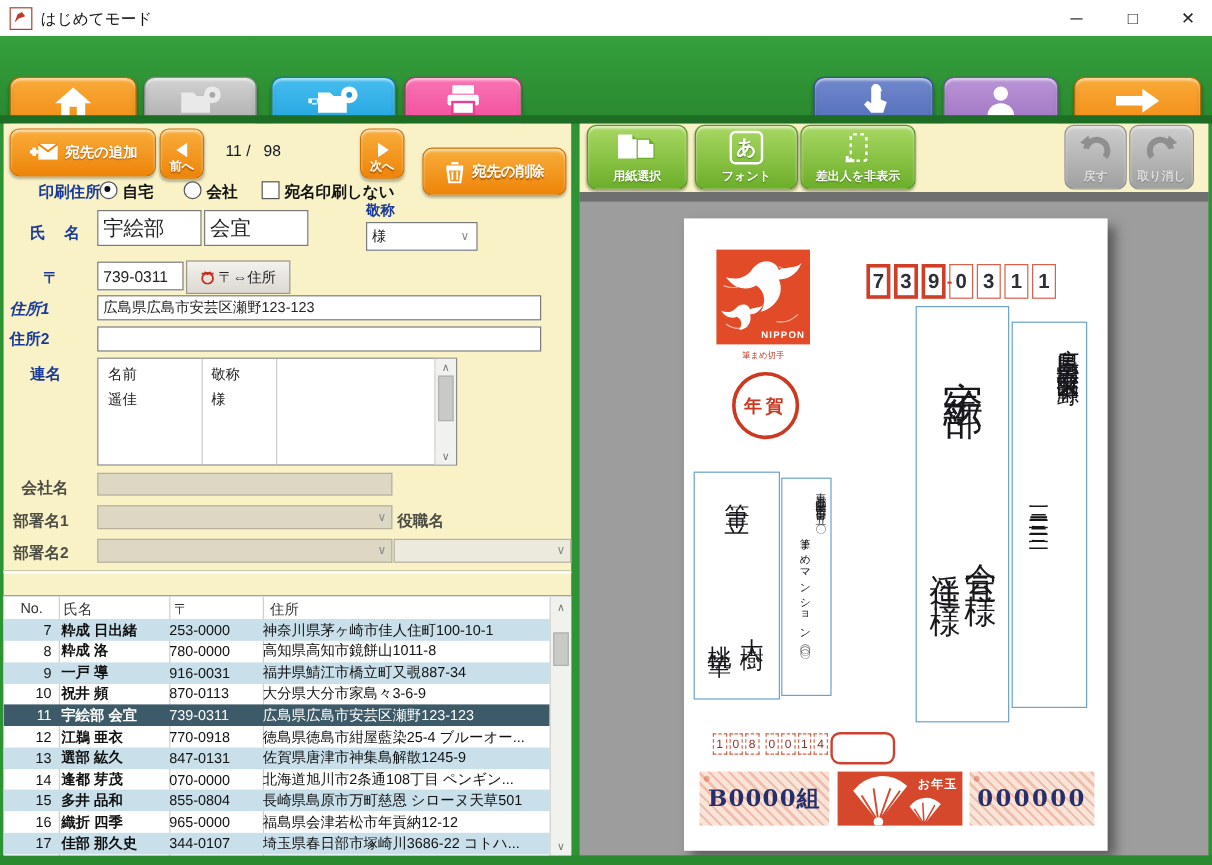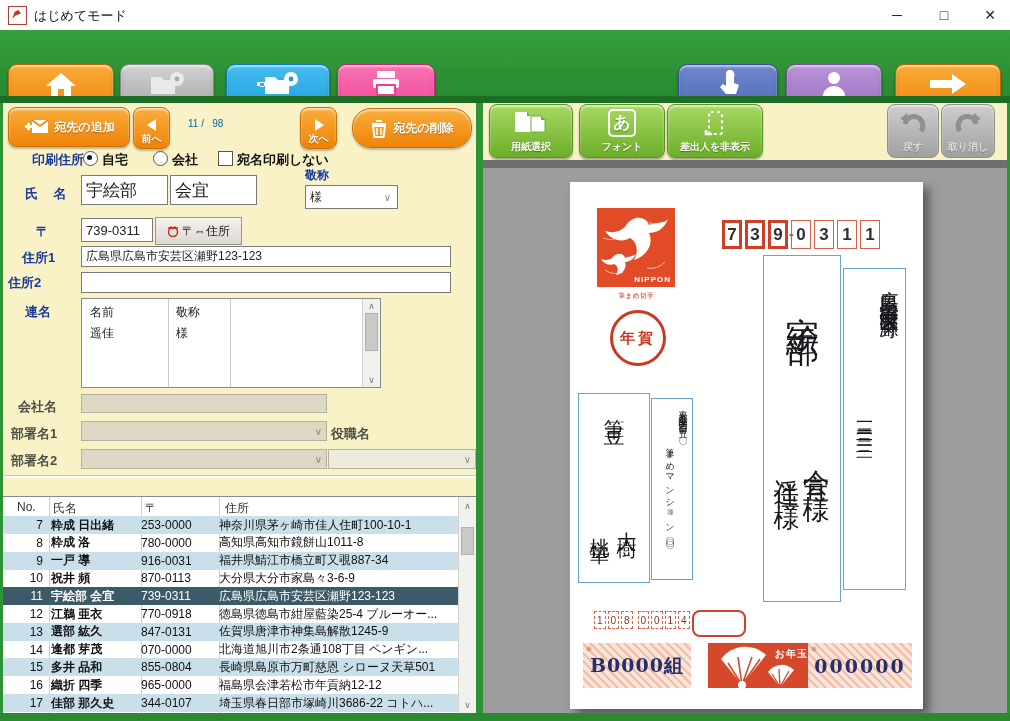--- a/index.html
+++ b/index.html
@@ -191,30 +191,30 @@
           <path d="M9 2 l8 6 8 -6" stroke="#ee8408" stroke-width="1.6" fill="none"></path>
         </svg>
       <span>宛先の追加</span>
     </div>
     <div class="navbtn vert abs" style="left:130px;top:4px;width:35px;height:38px;">
       <svg width="14" height="14" viewBox="0 0 14 14">
           <path d="M11 1 v12 L2 7 Z" fill="#fff"></path>
         </svg>
       <span>前へ</span>
     </div>
-    <div class="abs" style="left:185px;top:15px;width:120px;font-size:10px;color:#0369a1;">
+    <div class="abs" style="left:185px;top:15px;width:120px;font-size:13px;color:#0f172a;">
       <span>11</span>&nbsp;<span>/</span>&nbsp;&nbsp;&nbsp;<span>98</span>
     </div>
     <div class="navbtn vert abs" style="left:297px;top:4px;width:35px;height:38px;">
       <svg width="14" height="14" viewBox="0 0 14 14">
           <path d="M3 1 v12 L12 7 Z" fill="#fff"></path>
         </svg>
       <span>次へ</span>
     </div>
-    <div class="navbtn abs" style="left:349px;top:5px;width:118px;height:38px;border-radius:19px;">
+    <div class="navbtn abs" style="left:349px;top:20px;width:118px;height:38px;">
       <svg width="18" height="19" viewBox="0 0 18 19">
           <rect x="2" y="4" width="14" height="2" fill="#fff"></rect>
           <rect x="6" y="1" width="6" height="2" fill="#fff"></rect>
           <path d="M3 7 h12 l-1.5 11 h-9 Z" fill="none" stroke="#fff" stroke-width="2"></path>
           <path d="M7 9 v7 M11 9 v7" stroke="#fff" stroke-width="1.5"></path>
         </svg>
       <span>宛先の削除</span>
     </div>
 
     <div class="nlabel abs" style="left:5px;top:48px;padding-left:24px;">印刷住所</div>
@@ -240,21 +240,21 @@
     <div class="nlabel abs" style="left:33px;top:120px;">〒</div>
     <div class="tinput abs" style="left:78px;top:115px;width:72px;height:24px;font-size:13px;">739-0311</div>
     <div class="abs" style="left:152px;top:114px;width:85px;height:26px;background:linear-gradient(#f4f2ee,#dcd8d2);border:1px solid #9a968e;display:flex;align-items:center;justify-content:center;gap:3px;font-size:12px;color:#222;">
       <svg width="12" height="12" viewBox="0 0 12 12">
           <circle cx="6" cy="7" r="4.5" fill="none" stroke="#cc2a1a" stroke-width="1.5"></circle>
           <path d="M1 3 h10 M3.5 1.5 l2.5 2 2.5 -2" stroke="#cc2a1a" stroke-width="1.4" fill="none"></path>
         </svg>
       <span>〒⇔住所</span>
     </div>
 
-    <div class="nlabel abs" style="left:19px;top:146px;">住所1</div>
+    <div class="nlabel abs" style="left:5px;top:146px;font-style:italic;">住所1</div>
     <div class="tinput abs" style="left:78px;top:143px;width:370px;height:21px;">広島県広島市安芸区瀬野123-123</div>
     <div class="nlabel abs" style="left:5px;top:171px;">住所2</div>
     <div class="tinput abs" style="left:78px;top:169px;width:370px;height:21px;"></div>
 
     <div class="nlabel abs" style="left:22px;top:200px;">連名</div>
     <div id="renmei-box" class="abs">
       <div class="ren-cell" style="left:8px;top:5px;">名前</div>
       <div class="ren-cell" style="left:94px;top:5px;">敬称</div>
       <div class="ren-line" style="left:86px;"></div>
       <div class="ren-line" style="left:148px;"></div>
@@ -485,21 +485,21 @@
         <div class="szbox sp">0</div>
         <div class="szbox">0</div>
         <div class="szbox">1</div>
         <div class="szbox">4</div>
       </div>
     <div id="free-box"></div>
 
     <div class="lace abs" style="left:13px;top:461px;width:108px;height:45px;">
       <div class="lot-num">B0000組</div>
     </div>
-    <div class="abs" style="left:138px;top:461px;width:104px;height:45px;background:#d5482c;">
+    <div class="abs" style="left:128px;top:461px;width:104px;height:45px;background:#d5482c;">
       <svg width="104" height="45" viewBox="0 0 104 45">
         <path d="M34 42 L13 16 A30 30 0 0 1 58 12 Z" fill="#fff"></path>
         <path d="M34 42 L20 20 M34 42 L30 14 M34 42 L44 14 M34 42 L52 16" stroke="#d5482c" stroke-width="1.6"></path>
         <circle cx="34" cy="42" r="4" fill="#fff"></circle>
         <path d="M72 44 L60 29 A17 17 0 0 1 86 27 Z" fill="#fff"></path>
         <path d="M72 44 L64 31 M72 44 L71 26 M72 44 L81 28" stroke="#d5482c" stroke-width="1.3"></path>
       </svg>
       <span style="position:absolute;right:4px;top:4px;color:#fff;font-size:10px;font-weight:bold;letter-spacing:1px;">お年玉</span>
     </div>
     <div class="lace abs" style="left:238px;top:461px;width:104px;height:45px;">

